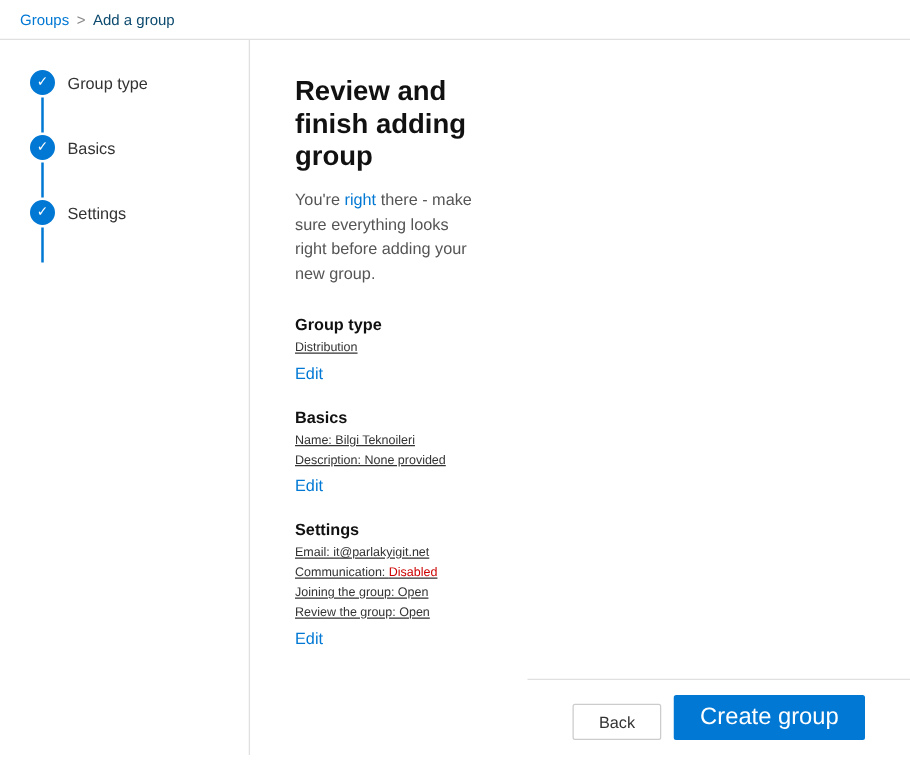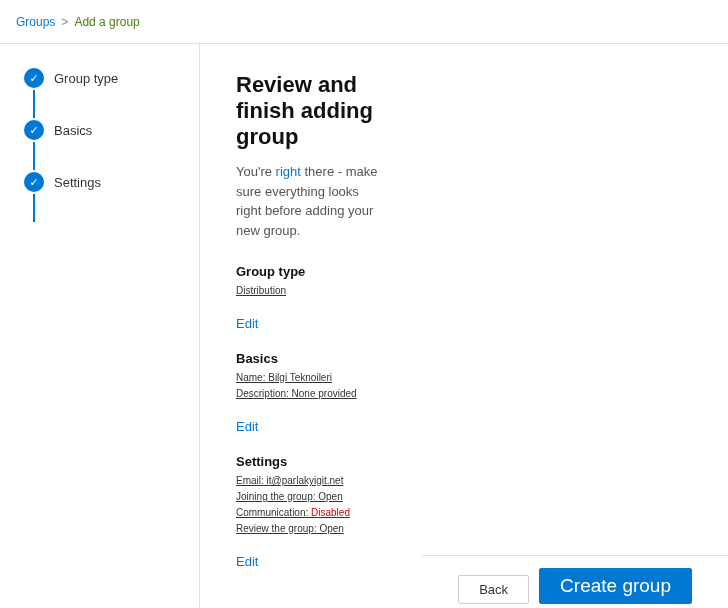--- a/index.html
+++ b/index.html
@@ -8,38 +8,38 @@
       font-size: 13px;
       background: #fff;
       color: #333;
       width: 728px;
       height: 608px;
       overflow: hidden;
     }
 
     
     .breadcrumb-bar {
-      height: 44px;
+      height: 32px;
       border-bottom: 1px solid #e0e0e0;
       display: flex;
       align-items: center;
       padding: 0 16px;
       font-size: 12px;
       color: #555;
     }
     .breadcrumb-bar .breadcrumb-link {
       color: #0078d4;
       cursor: pointer;
     }
     .breadcrumb-bar .breadcrumb-separator {
       margin: 0 6px;
       color: #888;
     }
     .breadcrumb-bar .breadcrumb-current {
-      color: #4d7c0f;
+      color: #0c4a6e;
     }
 
     
     .main-layout {
       display: flex;
       height: calc(608px - 36px);
     }
 
     
     .sidebar {
@@ -157,21 +157,21 @@
     }
 
     .section-line .disabled-text {
       color: #c00;
     }
 
     .edit-link {
       color: #0078d4;
       cursor: pointer;
       font-size: 13px;
-      margin-top: 17px;
+      margin-top: 4px;
       display: inline-block;
     }
 
     
     .footer-area {
       border-top: 1px solid #e0e0e0;
       display: flex;
       align-items: flex-end;
       justify-content: flex-end;
       padding: 12px 36px;
@@ -265,22 +265,22 @@
       <div class="section-block">
         <div class="section-title">Basics</div>
         <div class="section-line">Name: Bilgi Teknoileri</div>
         <div class="section-line">Description: None provided</div>
         <a class="edit-link">Edit</a>
       </div>
 
       <div class="section-block">
         <div class="section-title">Settings</div>
         <div class="section-line">Email: it@parlakyigit.net</div>
+        <div class="section-line">Communication: <span class="disabled-text">Disabled</span></div>
         <div class="section-line">Joining the group: Open</div>
-        <div class="section-line">Communication: <span class="disabled-text">Disabled</span></div>
         <div class="section-line">Review the group: Open</div>
         <a class="edit-link">Edit</a>
       </div>
 
     </div>
 
     <div class="footer-area">
       <button class="btn-back">Back</button>
       <button class="btn-create">Create group</button>
     </div>

